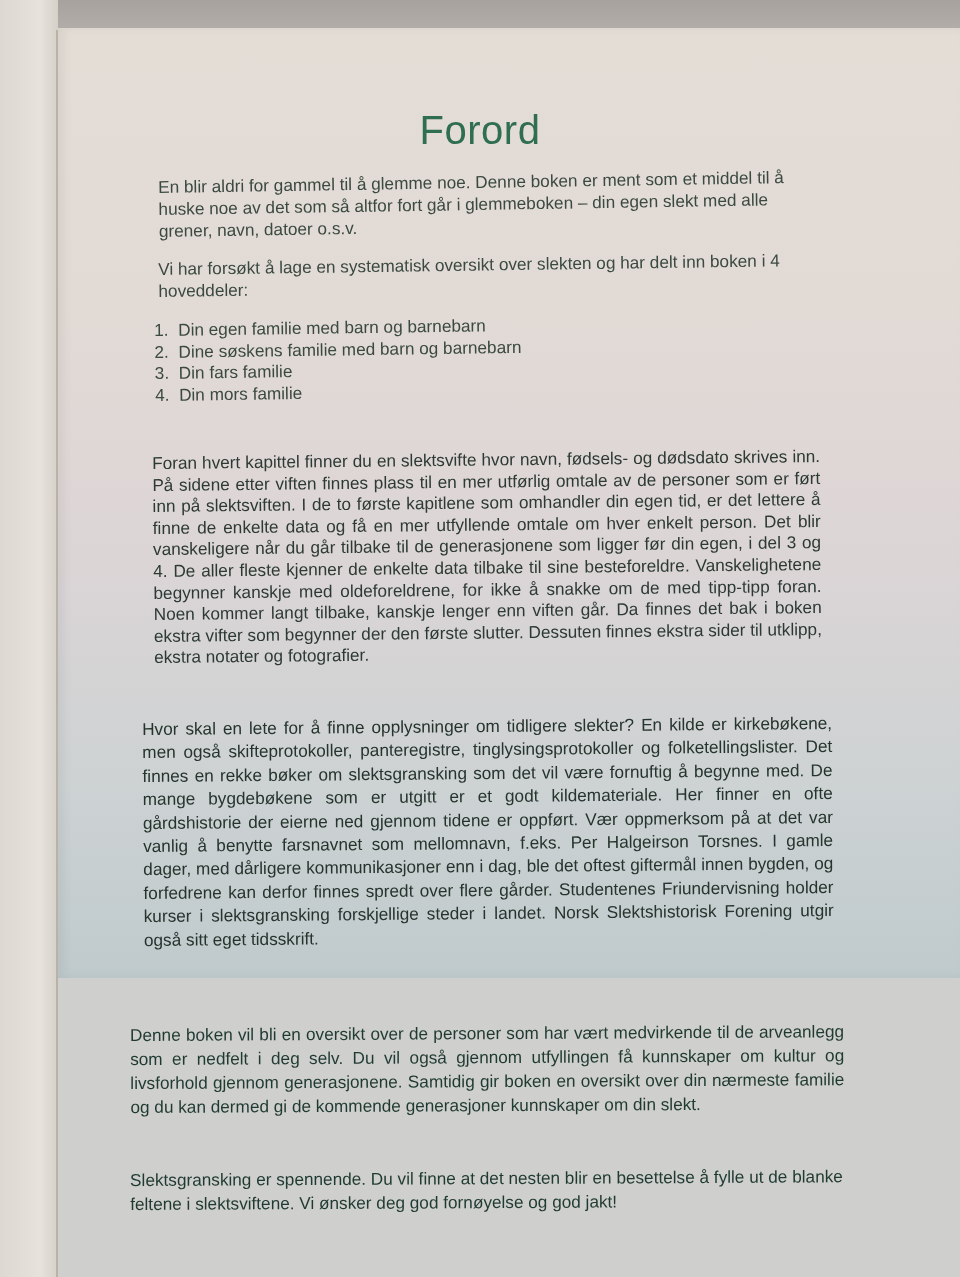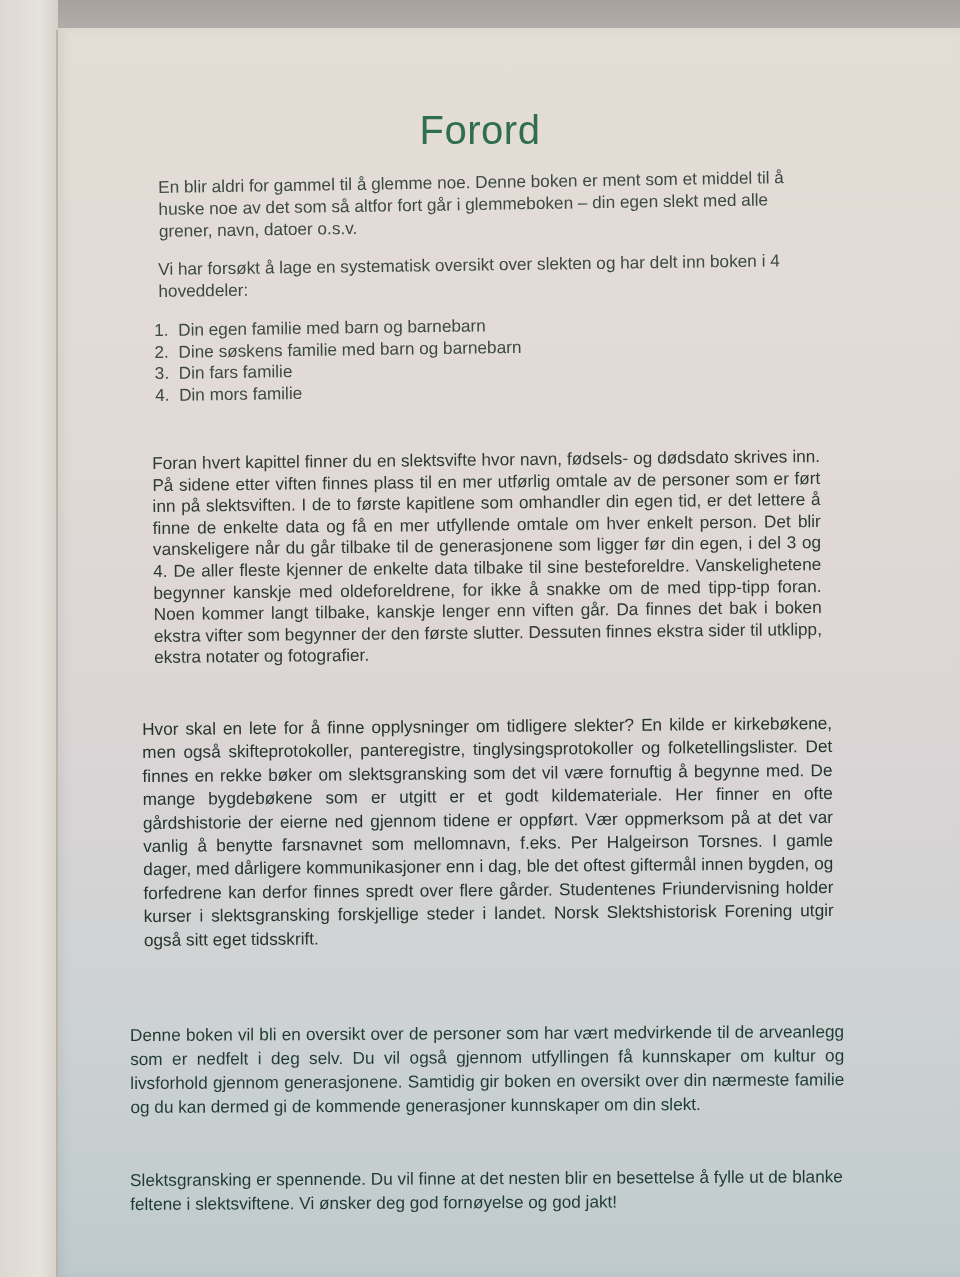--- a/index.html
+++ b/index.html
@@ -31,21 +31,21 @@
     .top-band {
       position: absolute;
       left: 58px; top: 0;
       width: 902px; height: 32px;
       background: linear-gradient(to bottom, #a7a29e, #b3aeaa);
     }
     
     .page {
       position: absolute;
       left: 58px; top: 28px;
-      width: 902px; height: 1249px;
+      width: 902px; height: 950px;
       background: linear-gradient(to bottom, #e4ddd6 0%, #e2dad5 30%, #dcd5d6 55%, #cdd2d3 80%, #bfcacc 100%);
       box-shadow: inset 6px 0 10px rgba(0,0,0,0.05);
     }
     .title {
       position: absolute;
       left: 0; width: 844px;
       top: 80px;
       text-align: center;
       font-size: 40px;
       color: #2f6e4f;

